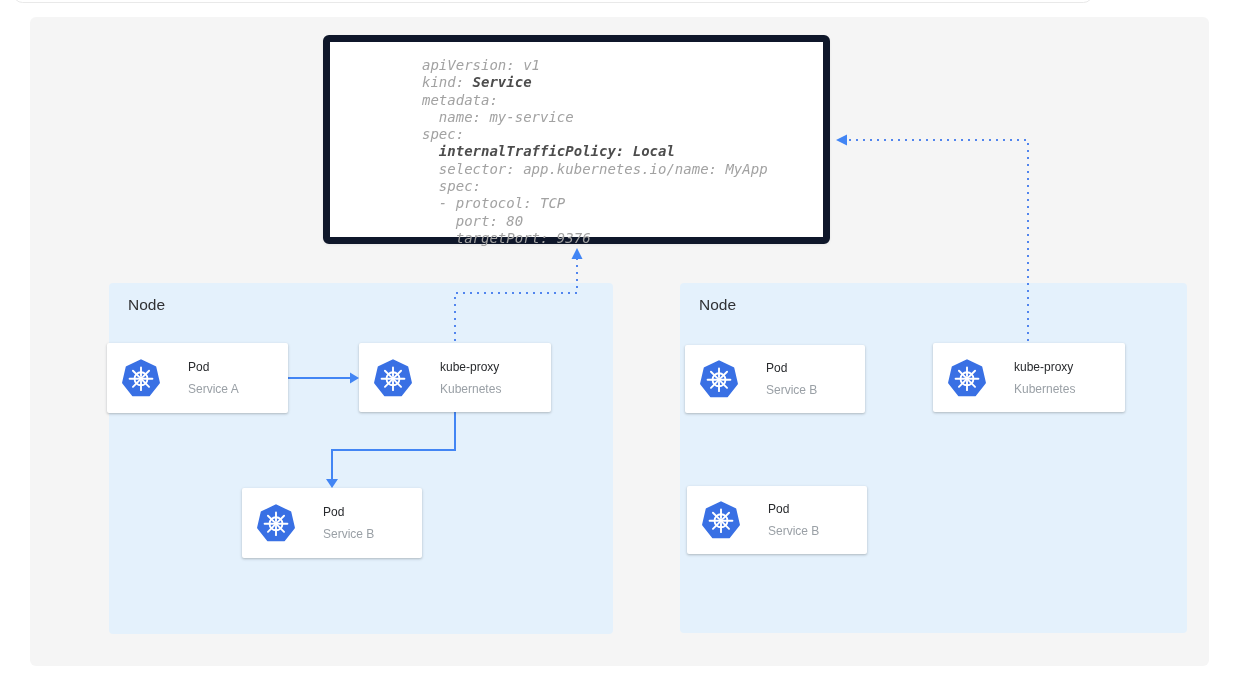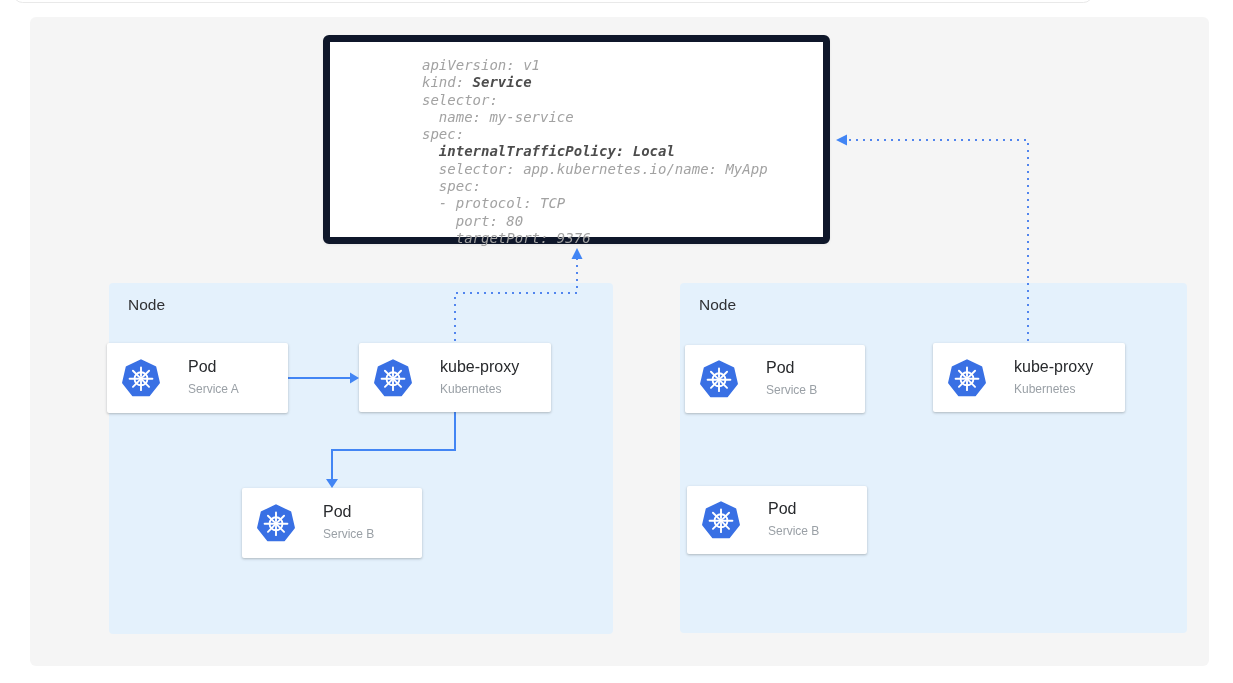--- a/index.html
+++ b/index.html
@@ -41,21 +41,21 @@
   .node-right{left:650px;top:266px;width:507px;height:350px;}
   .node-label{position:absolute;left:19px;top:13px;font-size:15.5px;color:#303134;}
 
   
   .card{position:absolute;background:#fff;border-radius:2px;
     box-shadow:0 1px 3px rgba(60,64,67,0.22), 0 1px 2px rgba(60,64,67,0.12);
     display:flex;align-items:center;padding-left:15px;}
   .klogo{width:38px;height:38px;display:inline-block;flex:0 0 38px;}
   .klogo svg{width:38px;height:38px;display:block;}
   .ctext{margin-left:28px;}
-  .ctitle{font-size:16px;color:var(--c-title);line-height:20px;}
+  .ctitle{font-size:12px;color:var(--c-title);line-height:20px;}
   .csub{font-size:12px;color:var(--c-sub);line-height:19px;margin-top:3px;}
 
   .c-pod-a{left:107px;top:343px;width:181px;height:70px;}
   .c-kp-left{left:359px;top:343px;width:192px;height:69px;}
   .c-pod-b-left{left:242px;top:488px;width:180px;height:70px;}
   .c-pod-b1-right{left:685px;top:345px;width:180px;height:68px;}
   .c-kp-right{left:933px;top:343px;width:192px;height:69px;}
   .c-pod-b2-right{left:687px;top:486px;width:180px;height:68px;}
 
   
@@ -79,21 +79,21 @@
 
     <div class="node node-right">
       <div class="node-label">Node</div>
     </div>
 
   </div>
 
   <div class="yaml-box">
     <div class="yl"><span>apiVersion: v1</span><span class="b"></span></div>
     <div class="yl"><span>kind: </span><span class="b">Service</span></div>
-    <div class="yl"><span>selector:</span><span class="b"></span></div>
+    <div class="yl"><span>metadata:</span><span class="b"></span></div>
     <div class="yl"><span>  name: my-service</span><span class="b"></span></div>
     <div class="yl"><span>spec:</span><span class="b"></span></div>
     <div class="yl"><span>  </span><span class="b">internalTrafficPolicy: Local</span></div>
     <div class="yl"><span>  selector: app.kubernetes.io/name: MyApp</span><span class="b"></span></div>
     <div class="yl"><span>  spec:</span><span class="b"></span></div>
     <div class="yl"><span>  - protocol: TCP</span><span class="b"></span></div>
     <div class="yl"><span>    port: 80</span><span class="b"></span></div>
     <div class="yl"><span>    targetPort: 9376</span><span class="b"></span></div>
   </div>
 

